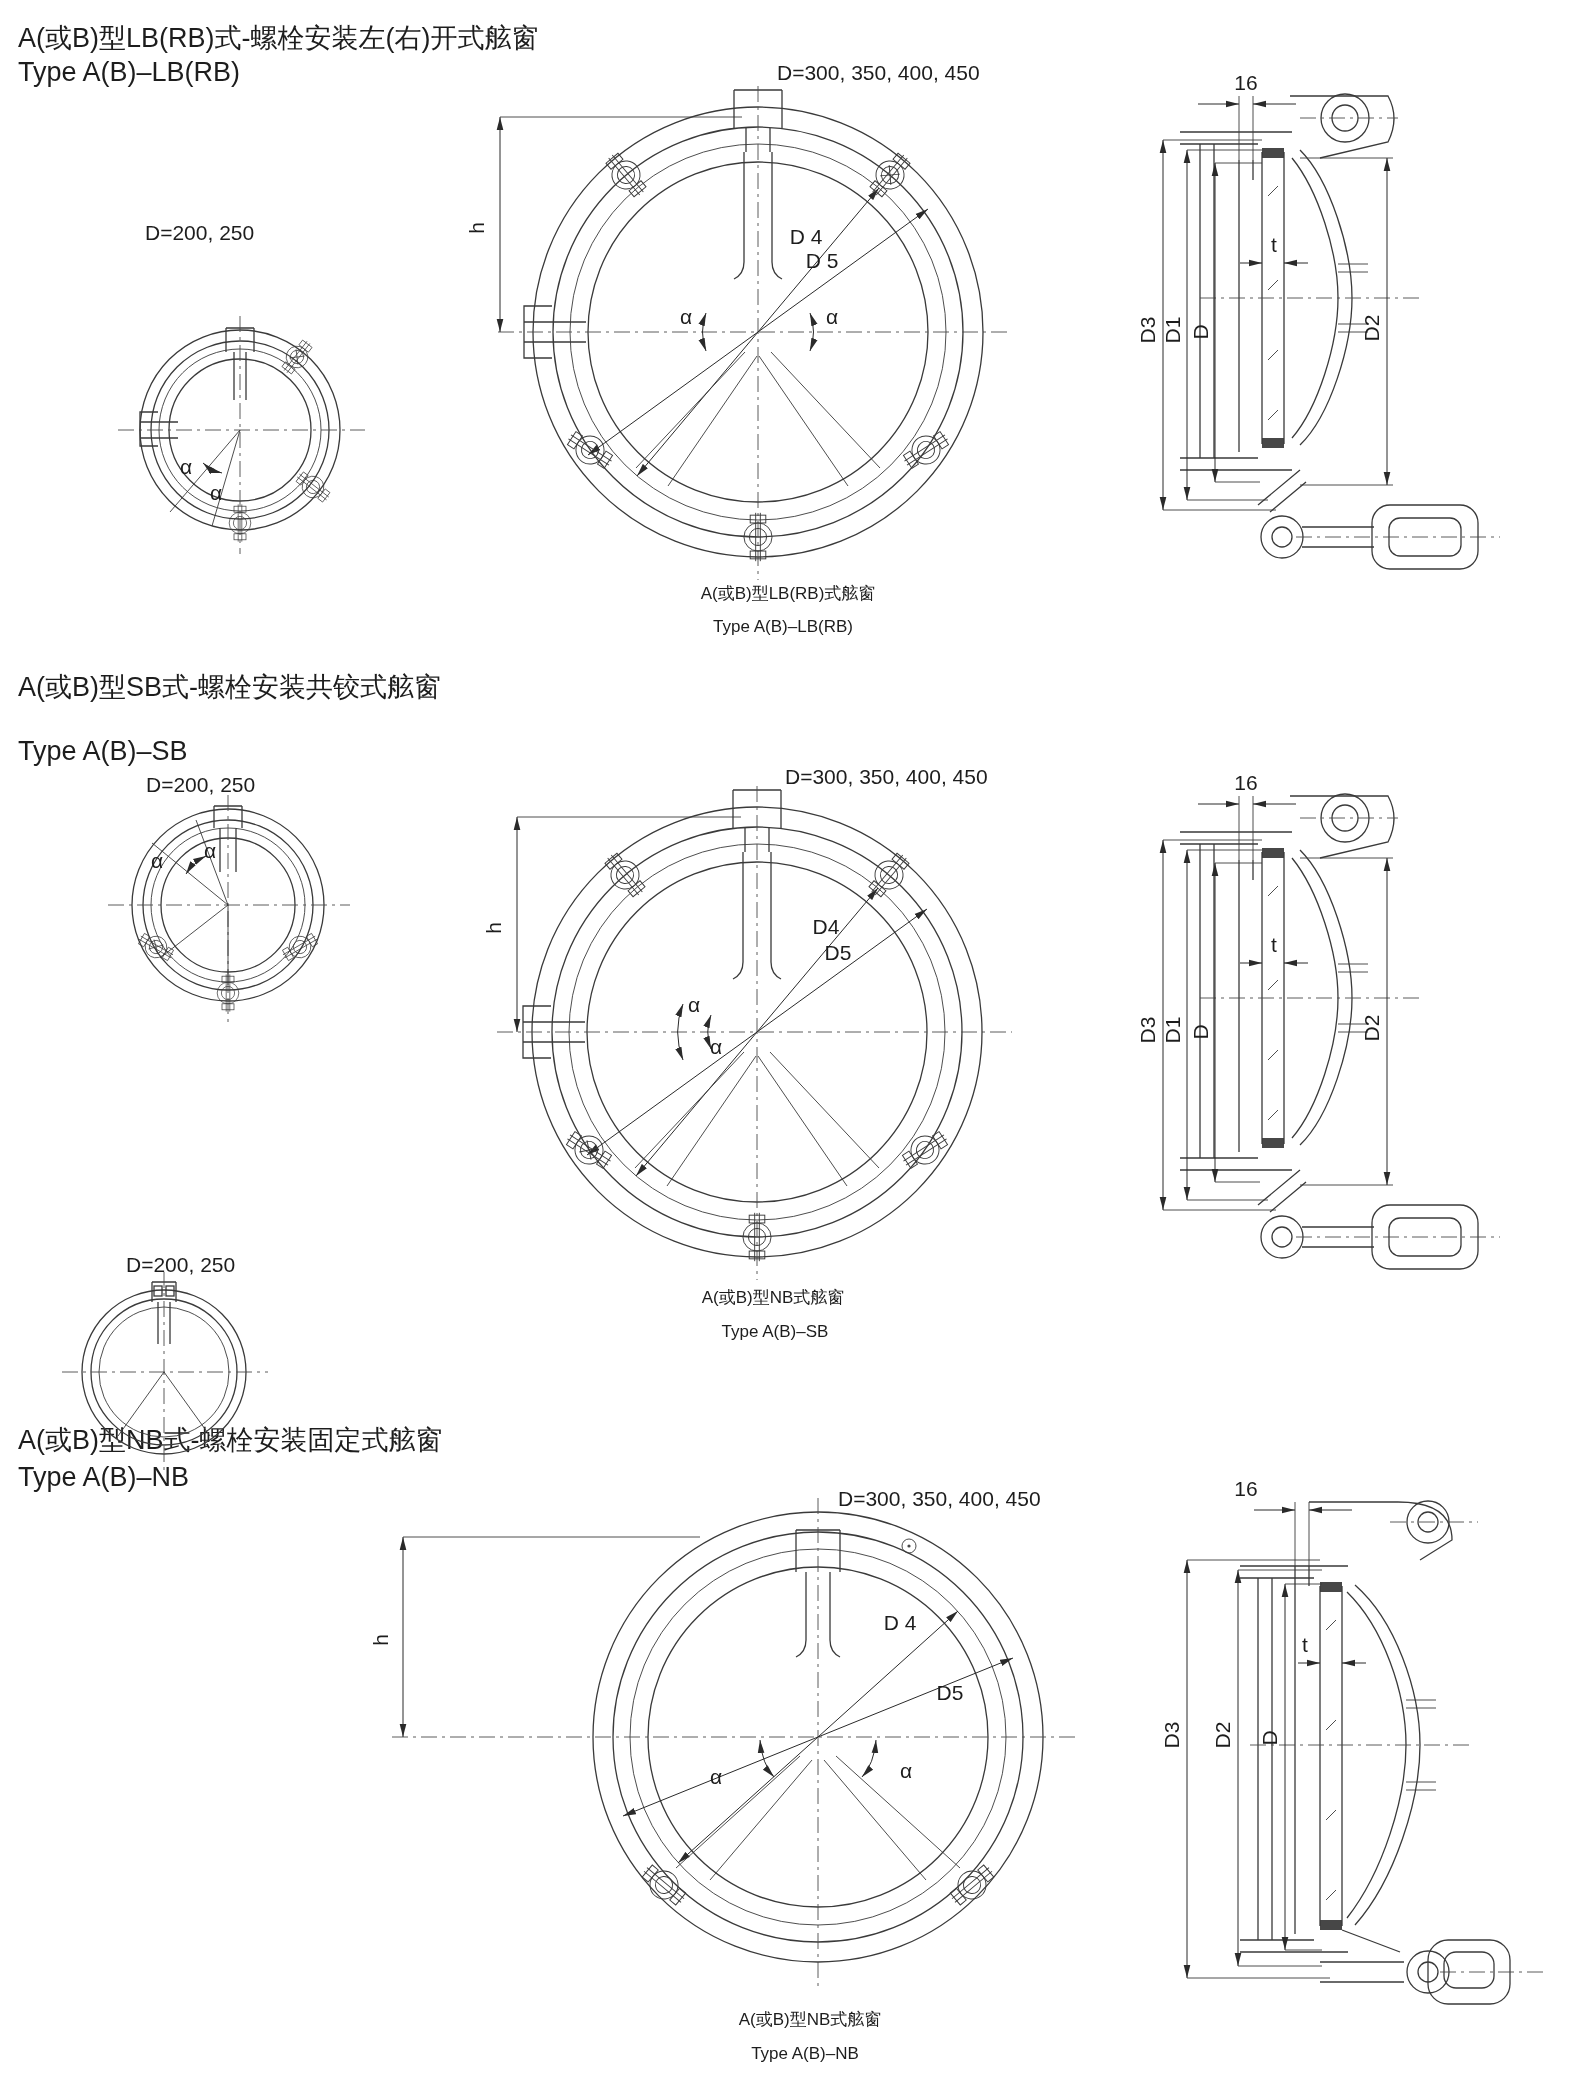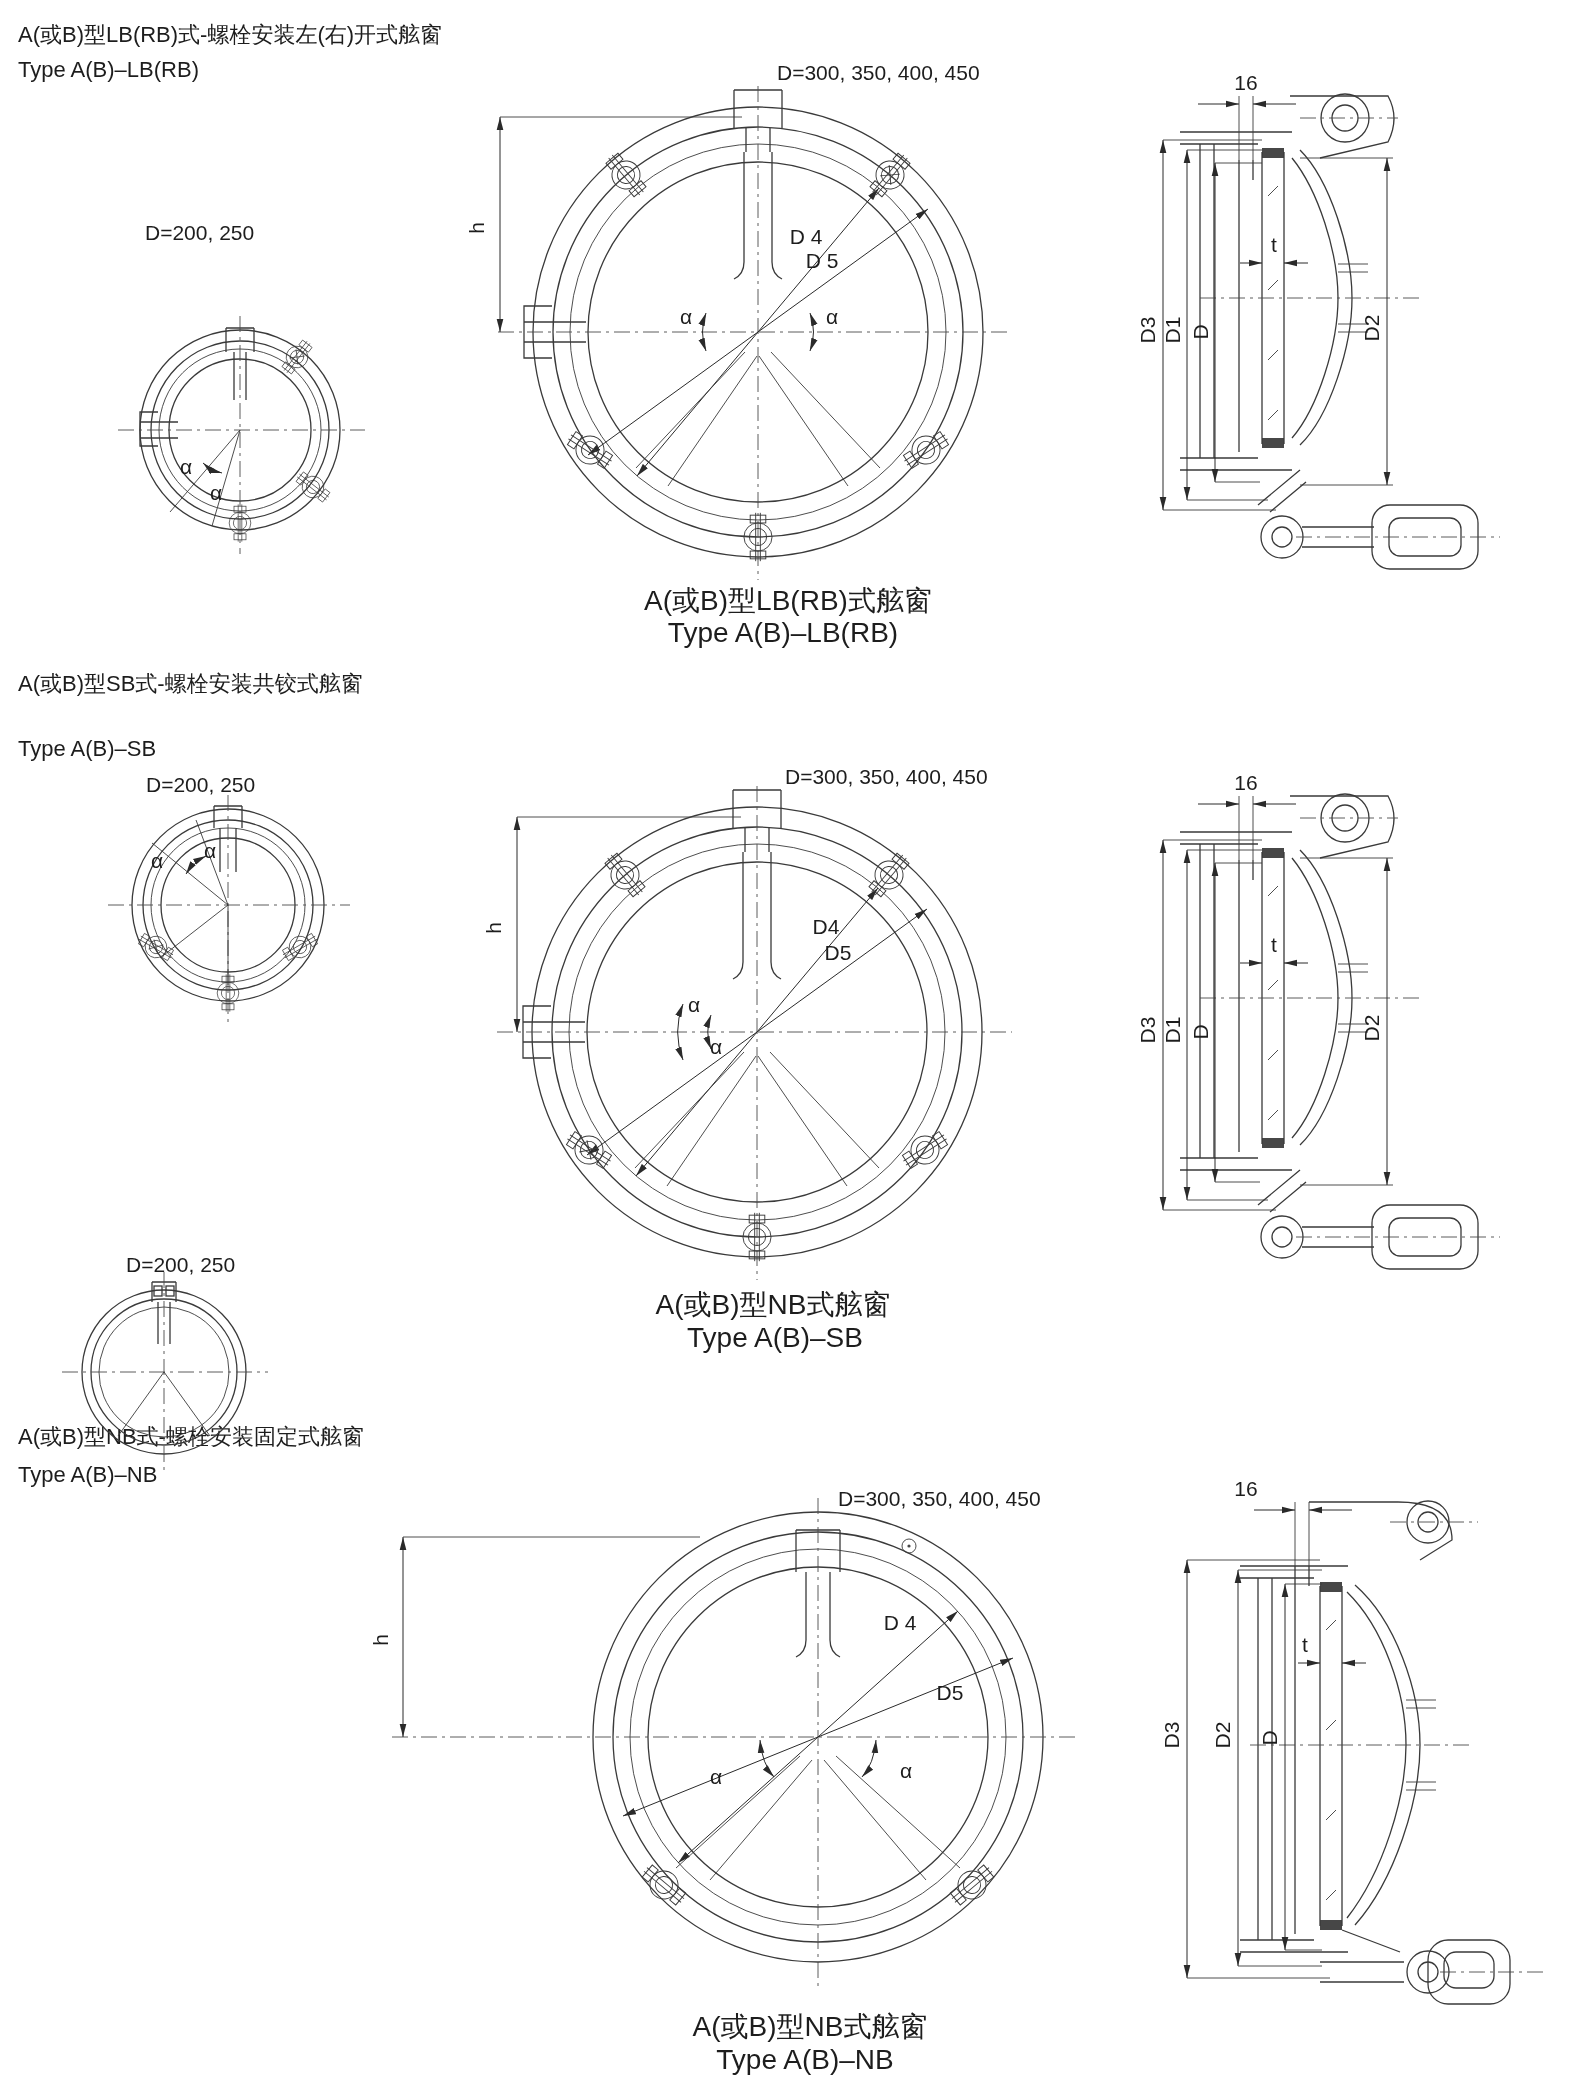--- a/index.html
+++ b/index.html
@@ -1,20 +1,20 @@
 <!DOCTYPE html>
 <html><head>
 <meta charset="utf-8">
 <style>
   html,body{margin:0;padding:0}
   body{width:1570px;height:2092px;background:#ffffff;position:relative;
        font-family:"Liberation Sans",sans-serif;color:#1d1d1d;overflow:hidden}
   .t{position:absolute;white-space:nowrap;color:#1d1d1d}
-  .h1{font-size:22px}
-  .cap{font-size:28px;transform:translateX(-50%)}
+  .h1{font-size:27px}
+  .cap{font-size:17px;transform:translateX(-50%)}
   svg.sheet{position:absolute;left:0;overflow:visible}
   svg text{font-family:"Liberation Sans",sans-serif;font-size:21px;fill:#1d1d1d}
   .ln{stroke:#3a3a3a;fill:none;stroke-width:1.3}
   .tn{stroke:#3a3a3a;fill:none;stroke-width:0.9}
   .cl{stroke:#4a4a4a;fill:none;stroke-width:0.9;stroke-dasharray:16 5 3 5}
   .dim{stroke:#2a2a2a;fill:none;stroke-width:1}
   .seal{fill:#474747;stroke:none}
 </style>
 </head>
 <body>

